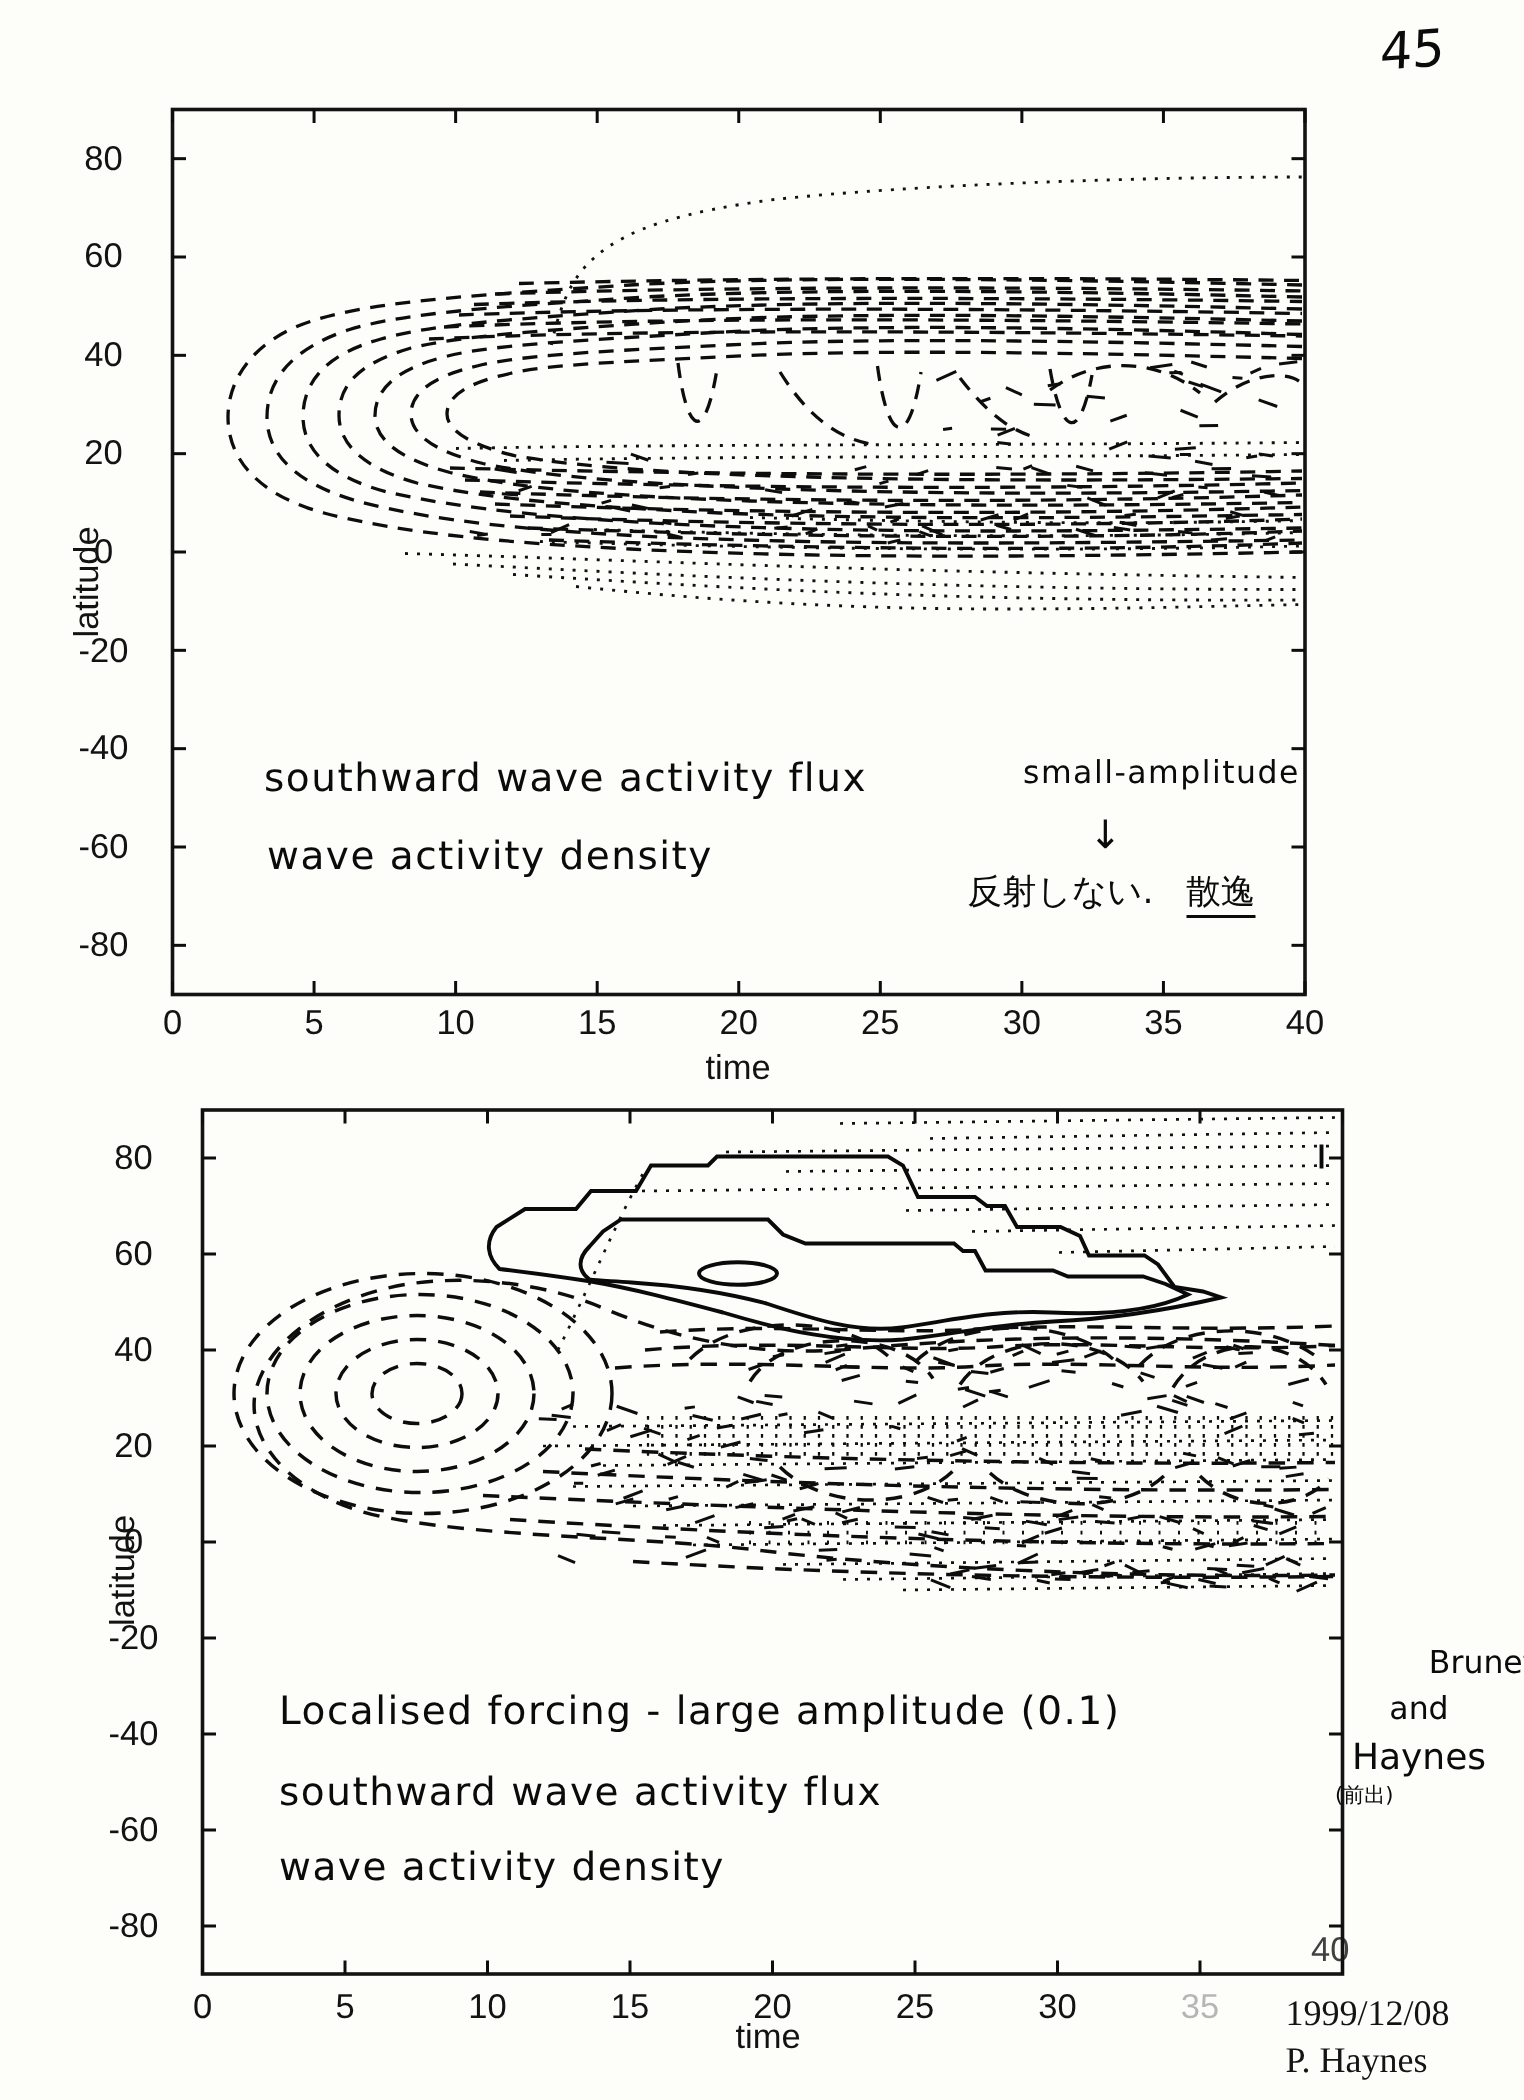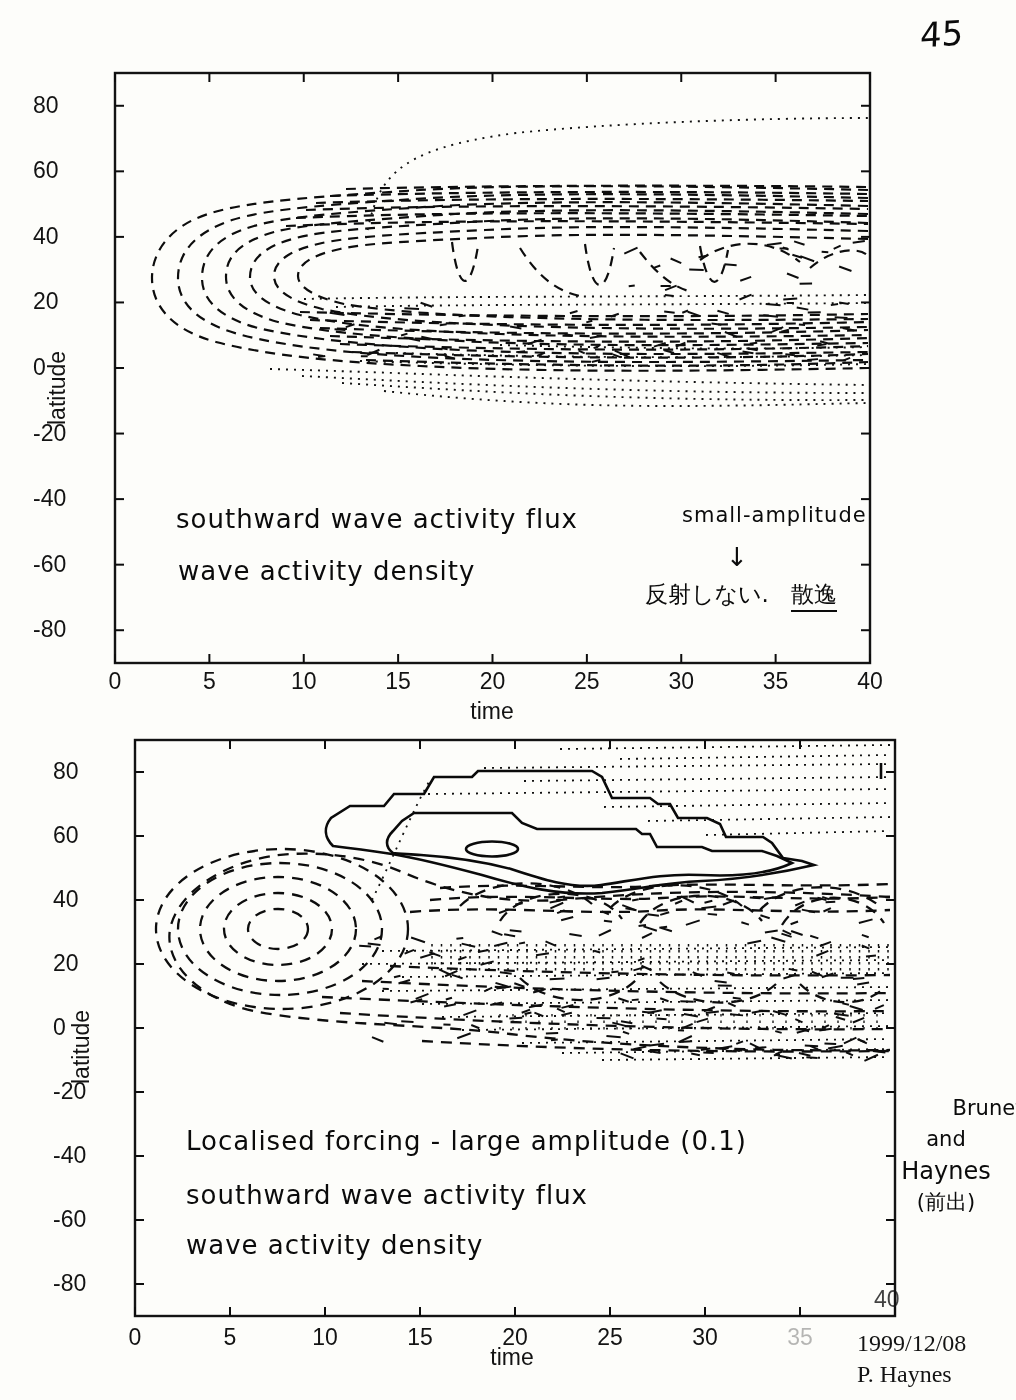--- a/index.html
+++ b/index.html
@@ -1,20 +1,20 @@
 <!DOCTYPE html>
 <html><head>
 <meta charset="utf-8">
 <style>
   html,body{margin:0;padding:0;background:#888;}
   .page{position:relative;width:1016px;height:1400px;background:#fdfdfa;overflow:hidden;
         font-family:"Liberation Sans",sans-serif;color:#111;}
   svg{position:absolute;left:0;top:0;}
   .tickx{position:absolute;transform:translateX(-50%);font-size:23px;color:#131313;white-space:nowrap;}
-  .ticky{position:absolute;text-align:left;font-size:23px;color:#131313;white-space:nowrap;}
+  .ticky{position:absolute;text-align:center;font-size:23px;color:#131313;white-space:nowrap;}
   .axis-label{position:absolute;font-size:23px;color:#131313;}
   .ylab{transform:rotate(-90deg);transform-origin:0 0;}
   .hand{position:absolute;font-family:"DejaVu Sans",sans-serif;color:#0b0b0b;white-space:nowrap;}
   .serif{position:absolute;font-family:"Liberation Serif",serif;color:#141414;white-space:nowrap;}
   .jp-under{border-bottom:2px solid #0b0b0b;padding-bottom:1px;font-family:Liberation Mono, monospace;}
   .pagenum{transform:rotate(-4deg) skewX(-6deg);}
 </style>
 </head>
 <body>
 
@@ -580,21 +580,21 @@
     <span class="jp-under">散逸</span>
   </div>
 
   <div class="hand" style="left:186px;top:1126px;font-size:26px;letter-spacing:1px;">Localised forcing - large amplitude (0.1)</div>
   <div class="hand" style="left:186px;top:1180px;font-size:26px;letter-spacing:1px;">southward wave activity flux</div>
   <div class="hand" style="left:186px;top:1230px;font-size:26px;letter-spacing:1px;">wave activity density</div>
 
   <div class="hand" style="left:932px;top:1096px;width:112px;text-align:center;font-size:21px;">Brunet</div>
   <div class="hand" style="left:890px;top:1127px;width:112px;text-align:center;font-size:21px;">and</div>
   <div class="hand" style="left:890px;top:1157px;width:112px;text-align:center;font-size:24px;">Haynes</div>
-  <div class="hand" style="left:890px;top:1188px;width:112px;text-align:center;font-size:21px;">(前出)</div>
+  <div class="hand" style="left:890px;top:1188px;width:112px;font-size:14px;">(前出)</div>
 
   <div class="serif" style="left:857px;top:1330px;font-size:24px;">1999/12/08</div>
   <div class="serif" style="left:857px;top:1361px;font-size:24px;">P. Haynes</div>
 <div class="tickx" style="left: 115px; top: 668px;">0</div>
     <div class="tickx" style="left: 209.375px; top: 668px;">5</div>
     <div class="tickx" style="left: 303.75px; top: 668px;">10</div>
     <div class="tickx" style="left: 398.125px; top: 668px;">15</div>
     <div class="tickx" style="left: 492.5px; top: 668px;">20</div>
     <div class="tickx" style="left: 586.875px; top: 668px;">25</div>
     <div class="tickx" style="left: 681.25px; top: 668px;">30</div>

